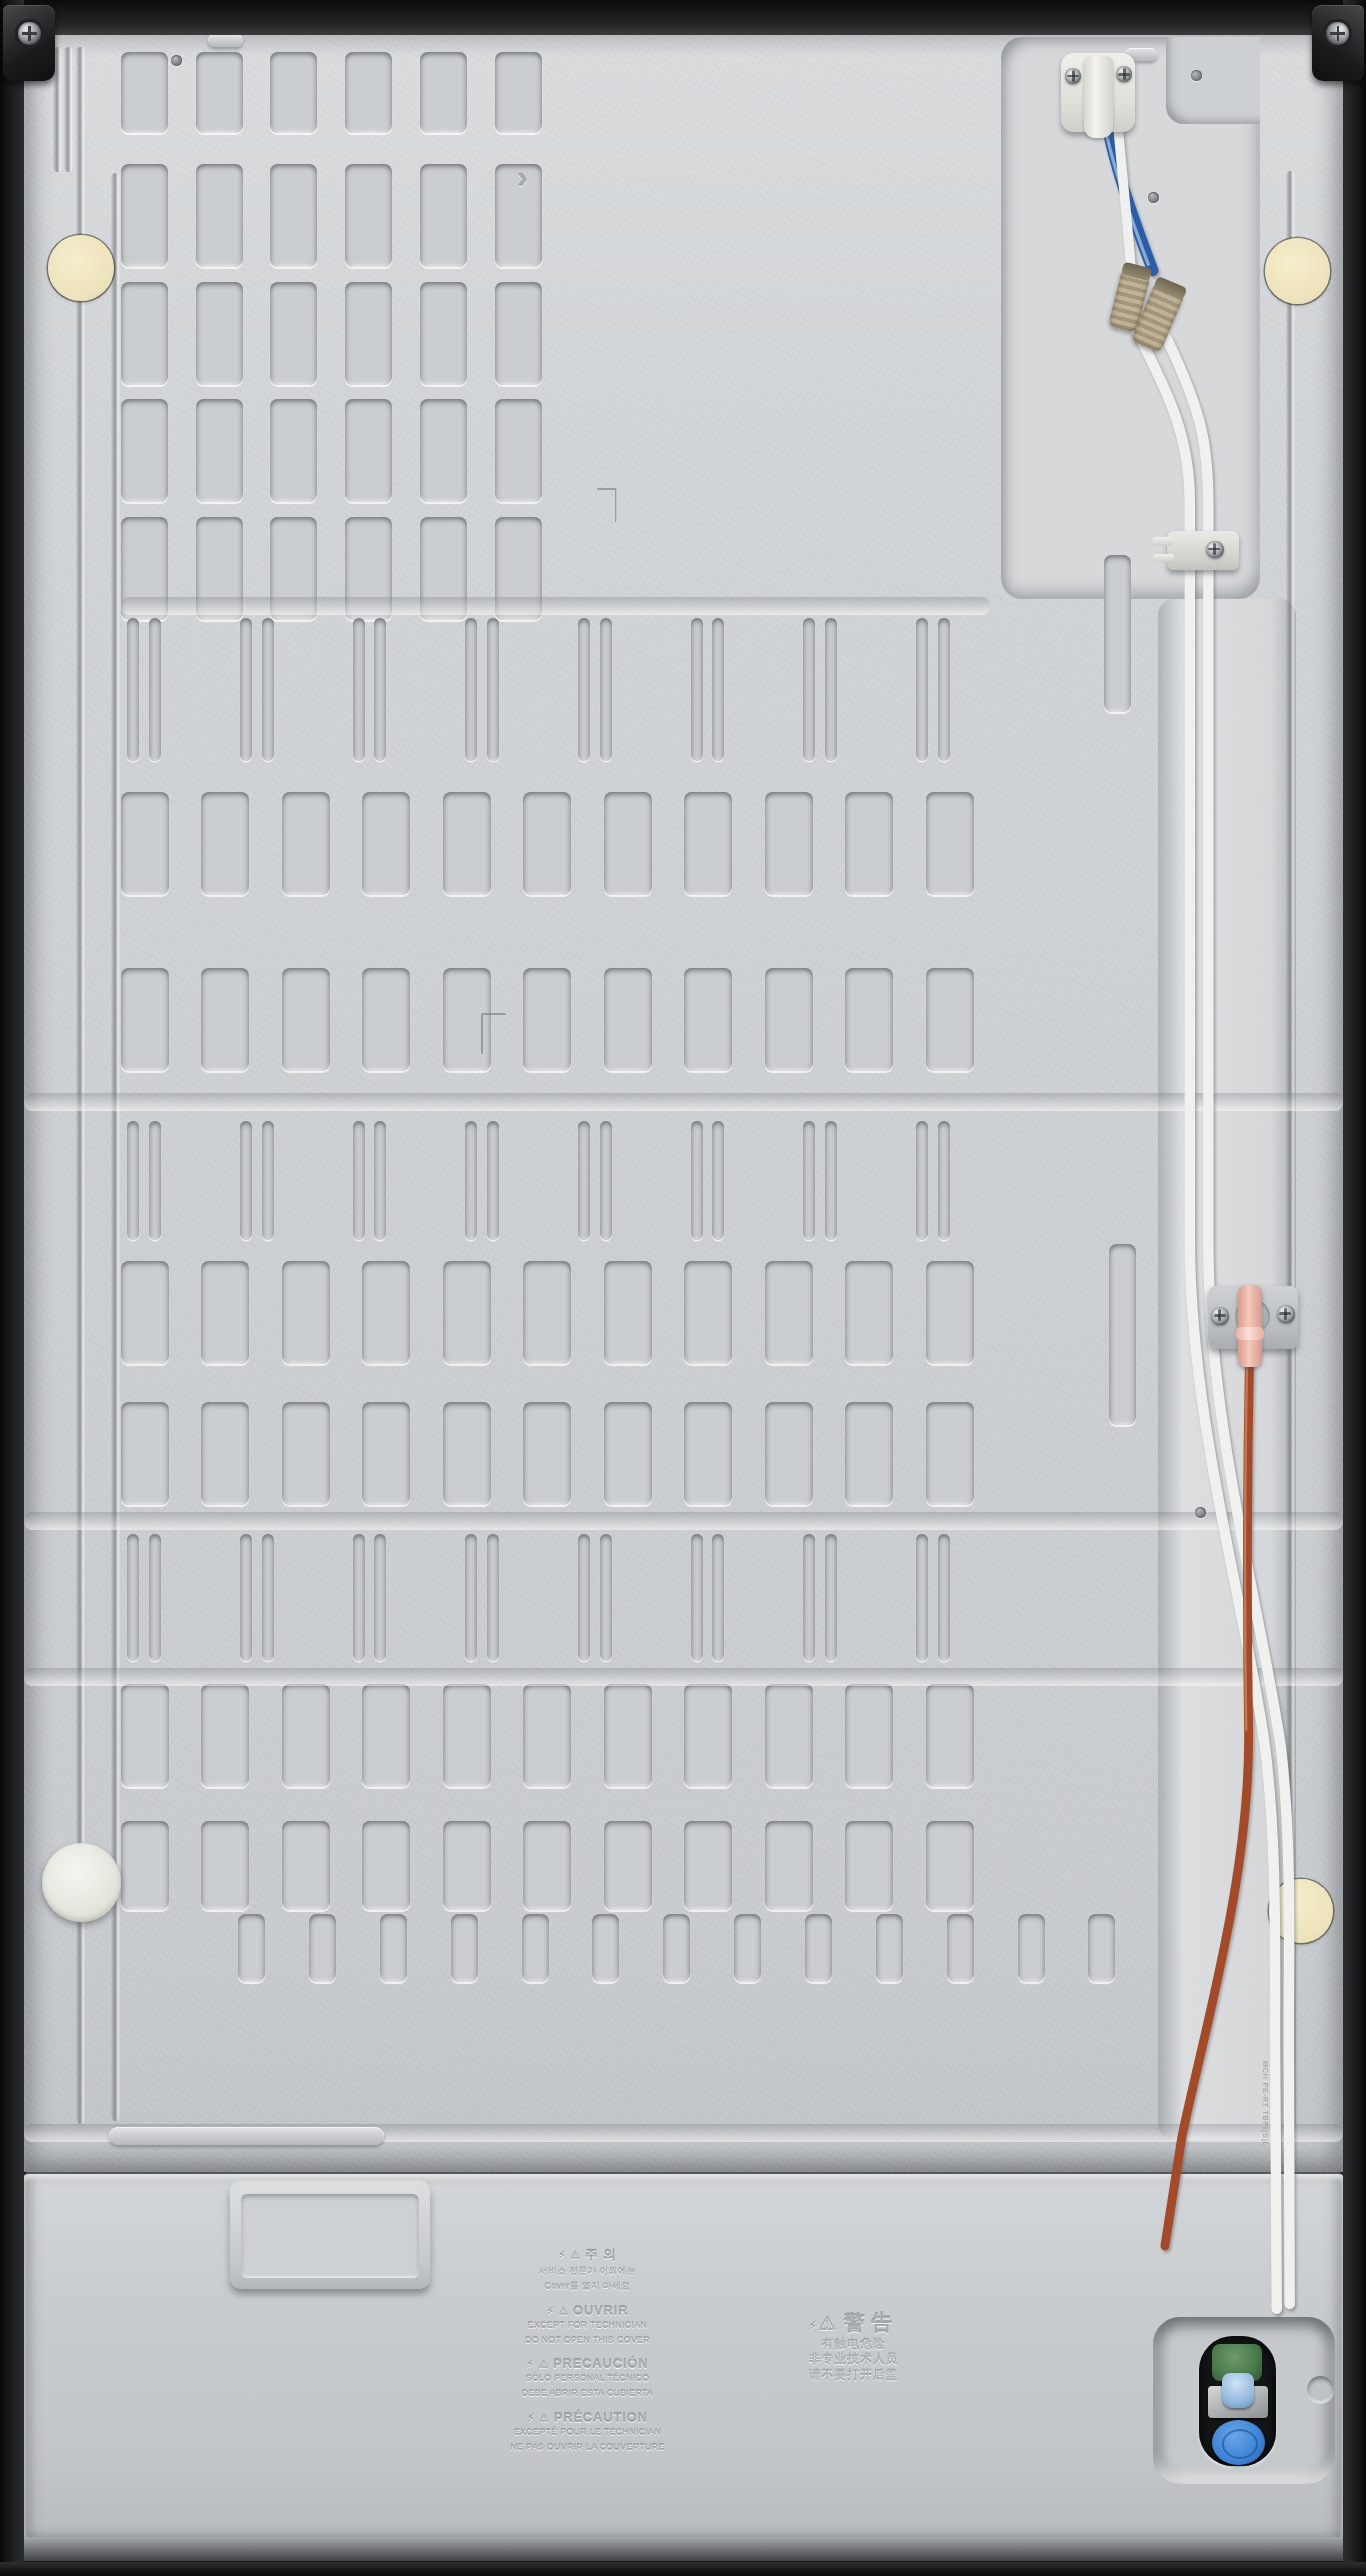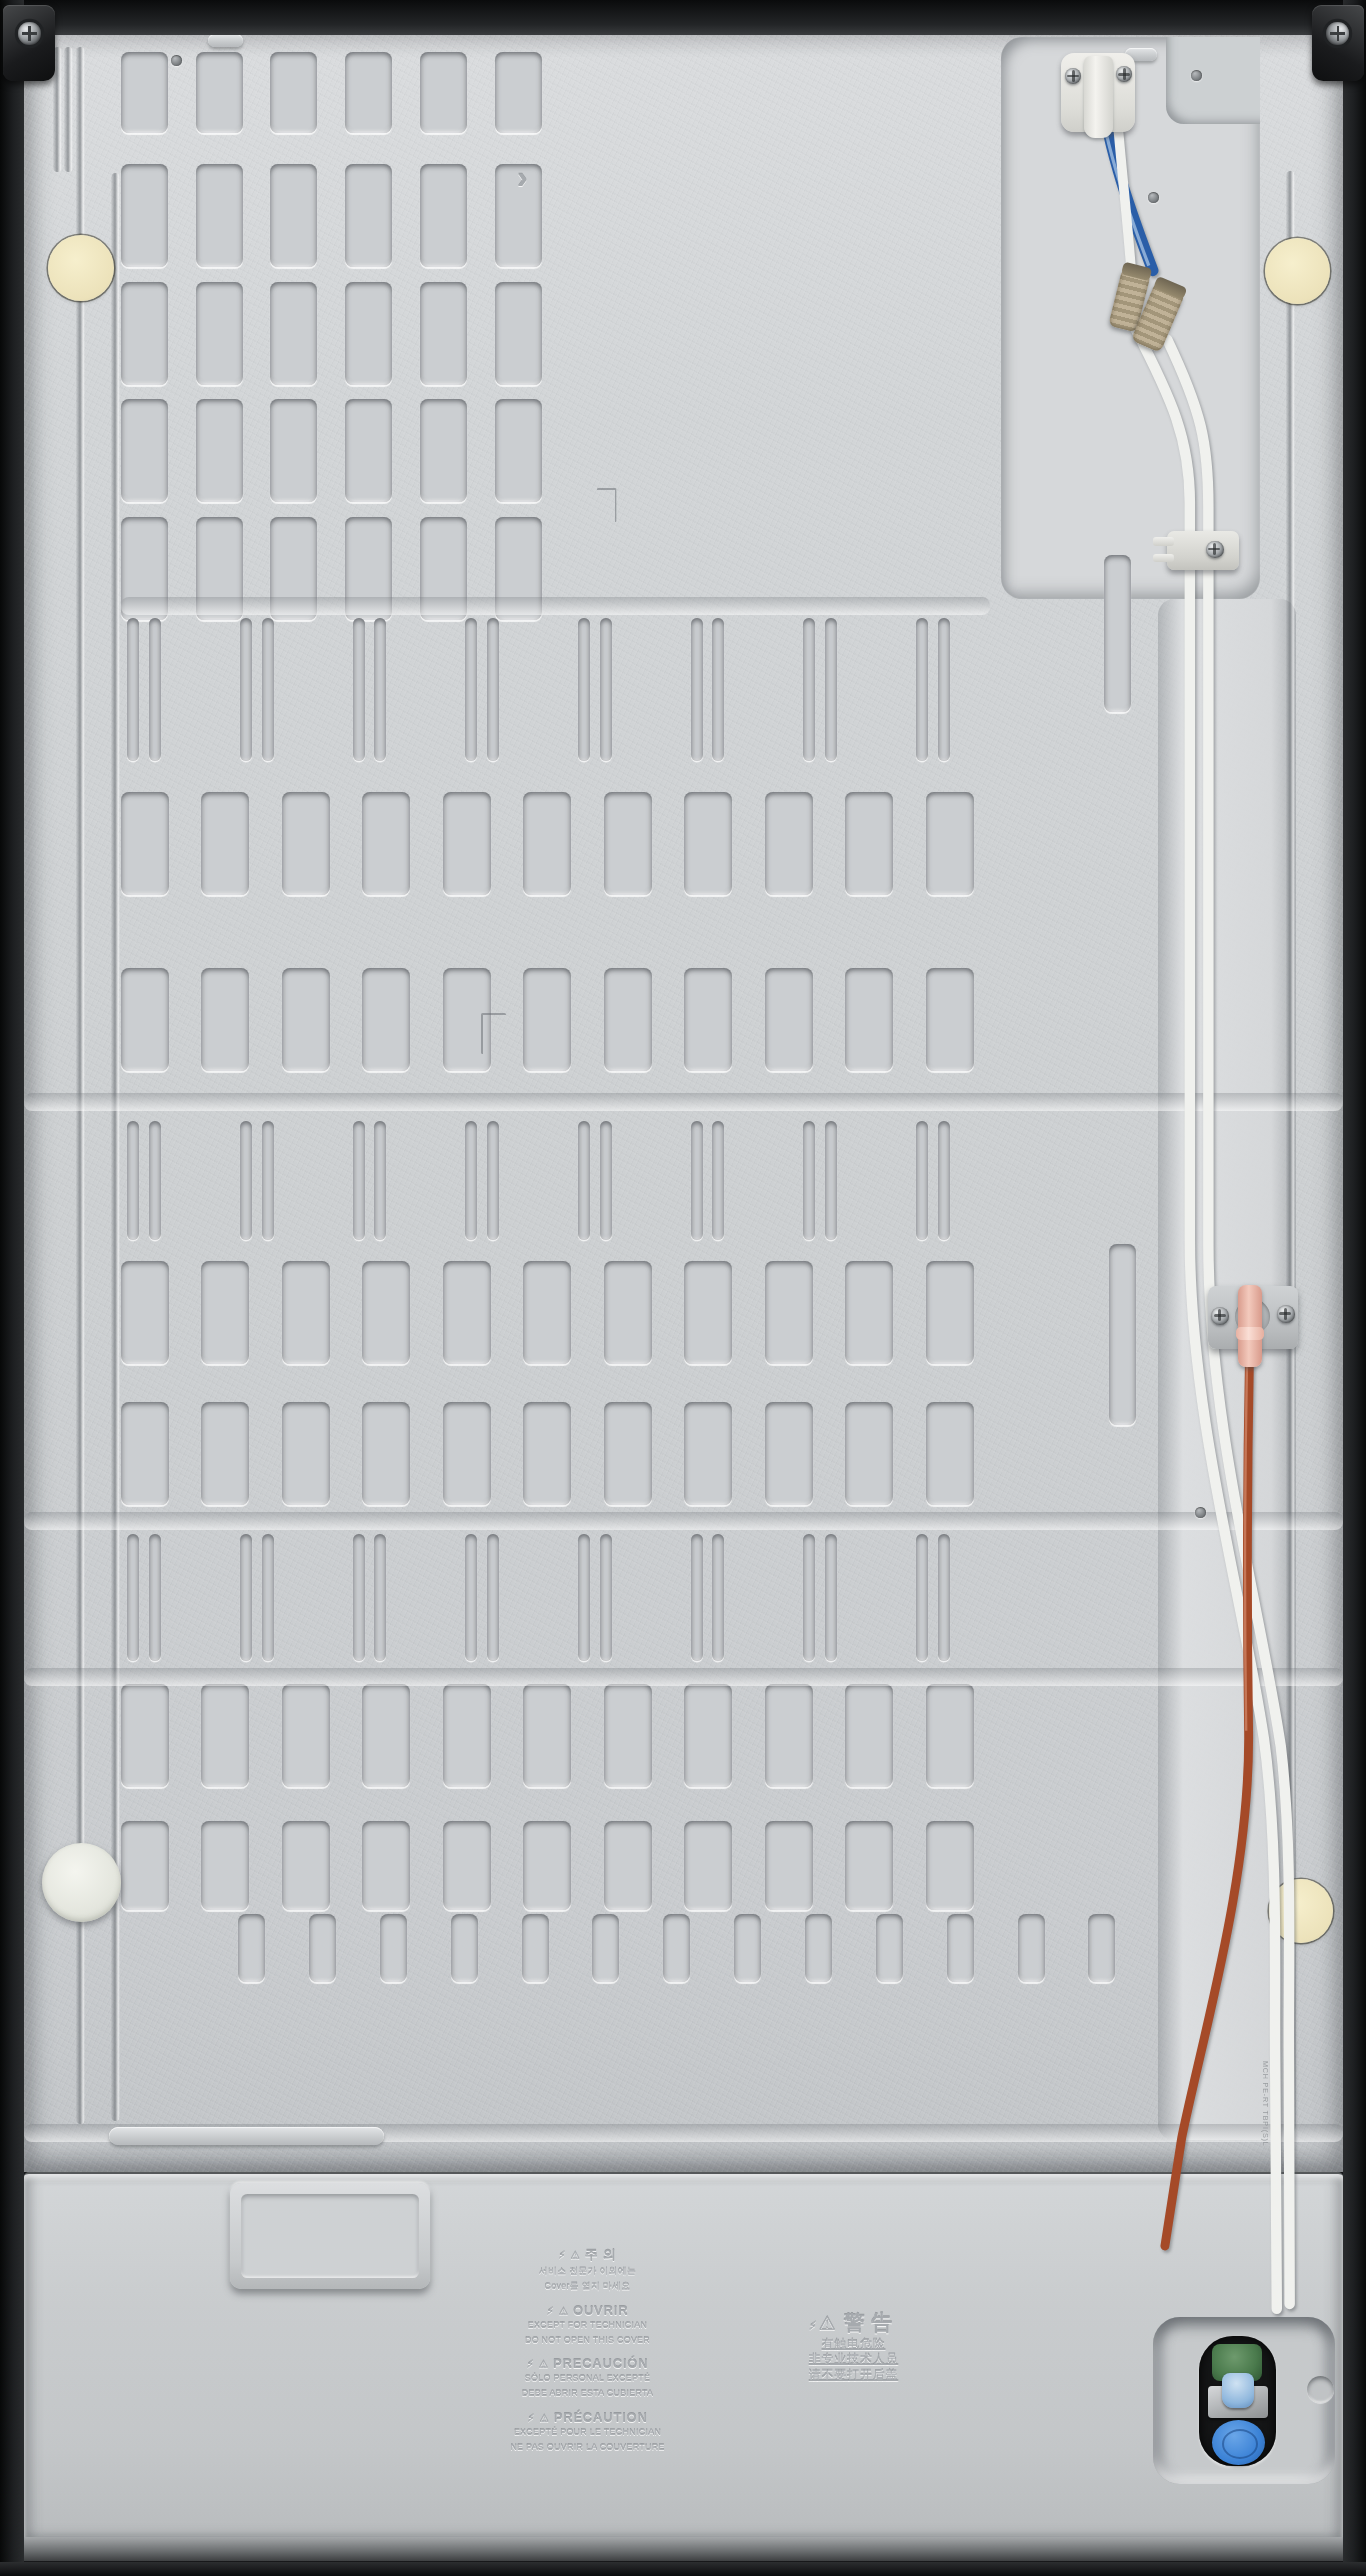--- a/index.html
+++ b/index.html
@@ -91,21 +91,21 @@
       background:linear-gradient(180deg,#dcdee0,#c6c9cb 75%,#b4b7b9);box-shadow:0 4.8px 7.2px rgba(70,74,78,.5), 0 -1.6px 2.4px rgba(255,255,255,.6);}
   .plate-inner{position:absolute;left:11.3px;top:11.3px;right:11.3px;bottom:11.3px;border-radius:6.4px;background:#ced1d3;
       box-shadow:inset 0 2.4px 4px rgba(80,84,88,.45), inset 0 -1.6px 2.4px rgba(255,255,255,.8);}
   .clip{position:absolute;height:21px;background:linear-gradient(180deg,#111213,#2e3032);border-radius:2.4px 2.4px 6.4px 6.4px;}
   .caution-col{position:absolute;left:491px;top:2238px;width:193px;text-align:center;}
   .c-title{font-size:13px;font-weight:bold;letter-spacing:0.8px;margin-top:8px;}
   .c-line{font-size:8.9px;letter-spacing:0.3px;line-height:15.3px;}
   .c-icon{font-size:10.5px;margin-right:4px;}
   .cn-block{position:absolute;left:793px;top:2309px;width:121px;text-align:center;}
   .cn-title{font-size:21px;letter-spacing:6.4px;font-weight:bold;}
-  .cn-line{font-size:12px;line-height:15.3px;letter-spacing:0.8px;text-decoration:underline;}
+  .cn-line{font-size:12px;line-height:15.3px;letter-spacing:0.8px;}
   
   .valve-recess{position:absolute;left:1153px;top:2317px;width:182px;height:167px;border-radius:27px;background:#c6c9cb;
       box-shadow:inset 0 9.7px 13px rgba(85,90,95,.6), inset 0 -8px 9.7px rgba(255,255,255,.65),
                  inset 9.7px 0 11.3px rgba(100,105,110,.45), inset -9.7px 0 11.3px rgba(100,105,110,.45);}
   .valve-open{position:absolute;left:1199px;top:2336px;width:77px;height:130px;border-radius:34px;background:#141516;
       box-shadow:inset 0 0 11.3px rgba(0,0,0,.9), 0 1.6px 2.4px rgba(255,255,255,.55);}
   .valve-green{position:absolute;left:1212px;top:2344px;width:50px;height:37px;border-radius:8px;
       background:radial-gradient(circle at 45% 35%,#6e9a6d,#4a7a4c 60%,#2f5633);}
   .valve-plate{position:absolute;left:1208px;top:2386px;width:60px;height:32px;border-radius:4px;
       background:linear-gradient(160deg,#d7d9db,#a9acae 60%,#8e9193);box-shadow:0 1.6px 2.4px rgba(0,0,0,.5);}
@@ -442,21 +442,21 @@
       <div class="c-line">서비스 전문가 이외에는</div>
       <div class="c-line">Cover를 열지 마세요</div>
     </div>
     <div>
       <div class="c-title"><span class="c-icon">⚡</span><span class="c-icon">⚠</span><span>OUVRIR</span></div>
       <div class="c-line">EXCEPT FOR TECHNICIAN</div>
       <div class="c-line">DO NOT OPEN THIS COVER</div>
     </div>
     <div>
       <div class="c-title"><span class="c-icon">⚡</span><span class="c-icon">⚠</span><span>PRECAUCIÓN</span></div>
-      <div class="c-line">SÓLO PERSONAL EXCEPTÉ</div>
+      <div class="c-line">SÓLO PERSONAL TÉCNICO</div>
       <div class="c-line">DEBE ABRIR ESTA CUBIERTA</div>
     </div>
     <div>
       <div class="c-title"><span class="c-icon">⚡</span><span class="c-icon">⚠</span><span>PRÉCAUTION</span></div>
       <div class="c-line">EXCEPTÉ POUR LE TECHNICIAN</div>
       <div class="c-line">NE PAS OUVRIR LA COUVERTURE</div>
     </div>
   </div>
 
   <div class="cn-block emb-small">

